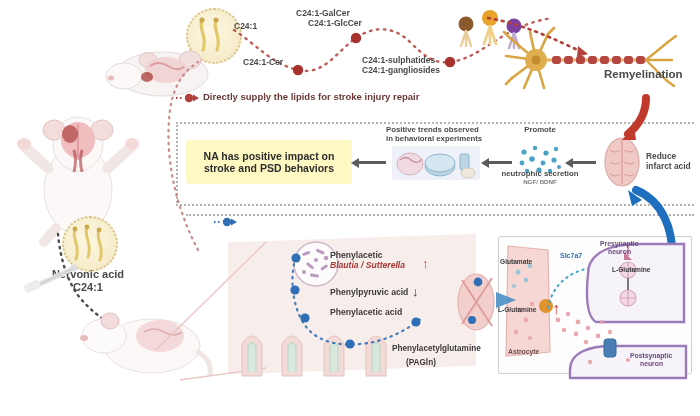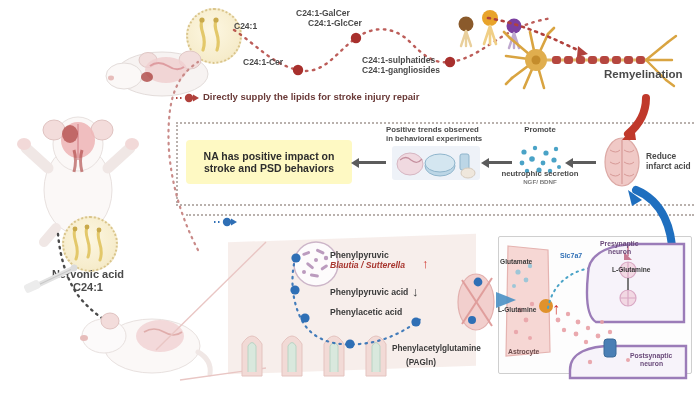--- a/index.html
+++ b/index.html
@@ -315,21 +315,21 @@
 
   <svg style="left:288px;top:246px;width:200px;height:110px;">
     <path d="M6 18 C2 40, 6 62, 16 78 C28 96, 50 100, 72 98 C96 96, 116 86, 134 72" stroke="#2f6fb5" stroke-width="2.2" fill="none" stroke-dasharray="1.5 5" stroke-linecap="round" opacity=".9"></path>
     <circle cx="8" cy="12" r="4.6" fill="#2f6fb5"></circle>
     <circle cx="7" cy="44" r="4.6" fill="#2f6fb5"></circle>
     <circle cx="17" cy="72" r="4.6" fill="#2f6fb5"></circle>
     <circle cx="62" cy="98" r="4.6" fill="#2f6fb5"></circle>
     <circle cx="128" cy="76" r="4.6" fill="#2f6fb5"></circle>
   </svg>
 
-  <div class="txt" style="left:330px;top:251px;font-size:8.6px;font-weight:700;color:#3a3a3a;">Phenylpyruvic</div>
+  <div class="txt" style="left:330px;top:251px;font-size:8.6px;font-weight:700;color:#3a3a3a;">Phenylacetic</div>
 
   <div class="txt" style="left:330px;top:261px;font-size:8.6px;font-weight:700;font-style:italic;color:#a8362f;">Blautia / Sutterella</div>
   <div class="txt" style="left:422px;top:257px;font-size:13px;font-weight:700;color:#d0342c;">↑</div>
 
   <div class="txt" style="left:330px;top:288px;font-size:8.6px;font-weight:700;color:#3a3a3a;">Phenylpyruvic acid</div>
   <div class="txt" style="left:412px;top:285px;font-size:13px;font-weight:700;color:#3a3a3a;">↓</div>
 
   <div class="txt" style="left:330px;top:308px;font-size:8.6px;font-weight:700;color:#3a3a3a;">Phenylacetic acid</div>
 
   <div class="txt" style="left:392px;top:344px;font-size:8.2px;font-weight:700;color:#3a3a3a;">Phenylacetylglutamine</div>

